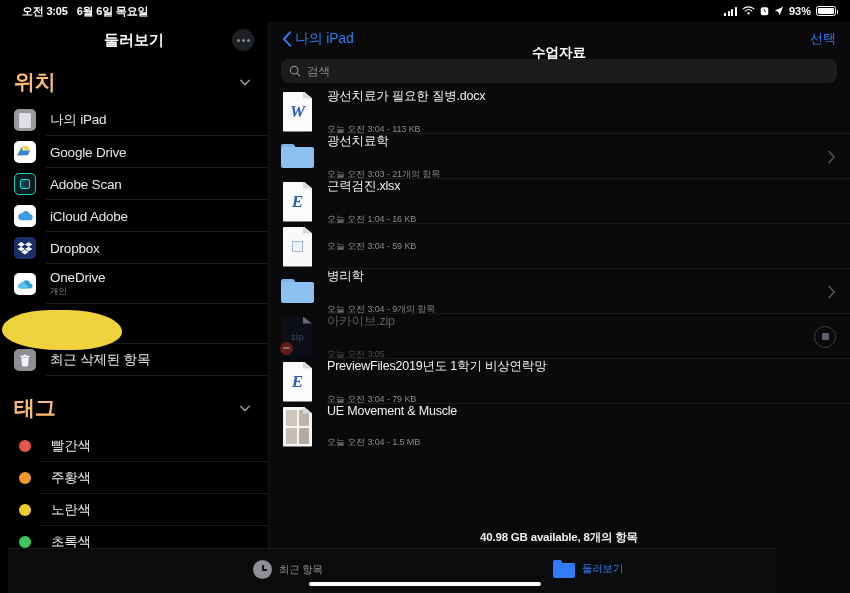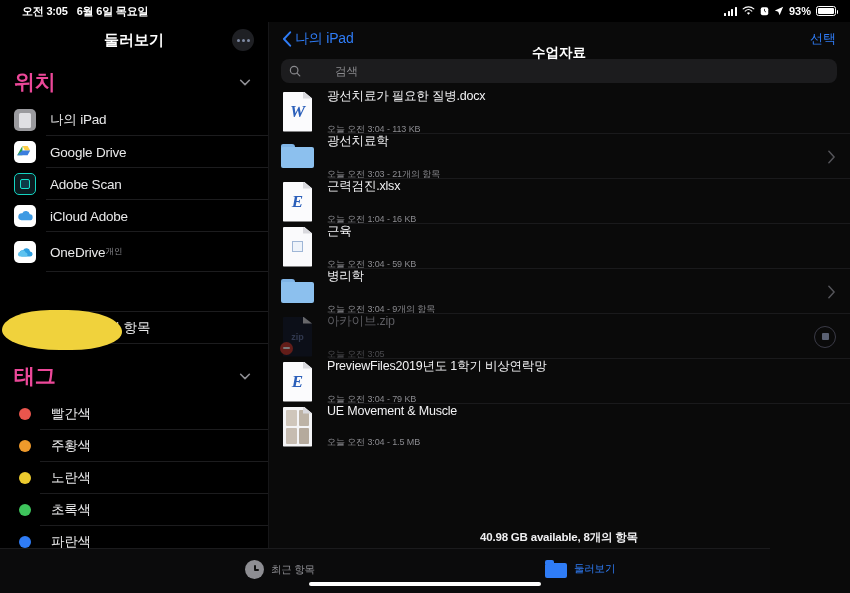--- a/index.html
+++ b/index.html
@@ -41,35 +41,35 @@
   .sb-more {
     position:absolute; right:14px; top:50%; transform:translateY(-50%);
     width:22px; height:22px; border-radius:50%;
     background:#1f2024; display:flex; align-items:center; justify-content:center; gap:2px;
   }
   .sb-more i { width:3px; height:3px; border-radius:50%; background:#7f8aa3; display:block; }
   .sb-section-title {
     display:flex; align-items:center; justify-content:space-between;
     padding:10px 16px 8px 14px;
   }
-  .sb-section-title .t { font-size:21px; font-weight:700; color:#ec4899; letter-spacing:-0.3px; }
+  .sb-section-title .t { font-size:21px; font-weight:700; color:#fdba74; letter-spacing:-0.3px; }
   .chev-d { width:14px; height:14px; color:#8e8e93; }
   .sb-row {
     position:relative; display:flex; align-items:center;
     height:32px; padding-left:14px; gap:14px;
   }
   .sb-row.tall { height:40px; }
   .sb-row::after {
     content:""; position:absolute; left:46px; right:0; bottom:0;
     height:1px; background:#1c1c1e;
   }
   .sb-ic { width:22px; height:22px; border-radius:5px; flex:0 0 22px; position:relative; overflow:hidden; }
   .sb-label { font-size:13.5px; color:#e9e9ea; letter-spacing:-0.2px; }
   .sb-sub { font-size:8.5px; color:#8e8e93; margin-top:1px; }
-  .sb-textwrap { display:flex; flex-direction:row; justify-content:center; }
+  .sb-textwrap { display:flex; flex-direction:column; justify-content:center; }
 
   
   .ic-ipad { background:#9a9a9e; display:flex; align-items:center; justify-content:center; }
   .ic-ipad i { width:12px; height:15px; background:#dfdfe3; border-radius:1.5px; display:block; }
   .ic-gdrive { background:#fff; display:flex; align-items:center; justify-content:center; }
   .ic-adobe { background:#0b1a1f; display:flex; align-items:center; justify-content:center; border:1.5px solid #14d3c0; }
   .ic-adobe i { width:10px; height:10px; background:#0e3b48; border:1.5px solid #17e0cb; border-radius:2px; display:block; }
   .ic-icloud { background:#fff; display:flex; align-items:center; justify-content:center; }
   .ic-dropbox { background:#1b2f6b; display:flex; align-items:center; justify-content:center; }
   .ic-onedrive { background:#fff; display:flex; align-items:center; justify-content:center; }
@@ -99,21 +99,21 @@
   .chev-l { width:11px; height:16px; color:#2f7cf6; }
   .dt-title {
     position:absolute; left:0; right:0; text-align:center;
     font-size:13.5px; font-weight:700; color:#fff; pointer-events:none;margin-top:28px;
   }
   .dt-select { margin-left:auto; color:#2f7cf6; font-size:13px; }
   .searchbar {
     margin:3px 13px 6px 13px; height:24px; background:#1c1c1e; border-radius:8px;
     display:flex; align-items:center; gap:6px; padding:0 8px;
   }
-  .search-ph { font-size:11.5px; color:#8a8a8e;margin-left:28px; }
+  .search-ph { font-size:11.5px; color:#8a8a8e; }
 
   .filelist { padding-left:13px; }
   .file-row {
     position:relative; display:flex; align-items:center; height:45px; gap:13px; padding-right:14px;
   }
   .file-row::after {
     content:""; position:absolute; left:48px; right:0; bottom:0; height:1px; background:#1a1a1c;
   }
   .file-row:last-child::after { display:none; }
   .f-ic { width:33px; height:40px; flex:0 0 33px; position:relative; }
@@ -175,21 +175,21 @@
   }
   .progress-btn i { width:7px; height:7px; background:#5a6173; display:block; border-radius:1px; }
 
   .storage-line {
     position:absolute; left:0; right:0; top:508px; text-align:center;
     font-size:11.5px; font-weight:700; color:#f0f0f2; letter-spacing:-0.2px;
   }
 
   
   .tabbar {
-    position:absolute; left:0; bottom:0; width:770px; height:45px;
+    position:absolute; left:8px; bottom:0; width:770px; height:45px;
     background:#0b0b0c; border-top:1px solid #1b1b1d;
     display:flex; align-items:center; z-index:20;
   }
   .tab {
     display:flex; align-items:center; gap:7px;
   }
   .tab-recent { position:absolute; left:245px; top:11px; }
   .tab-browse { position:absolute; left:545px; top:11px; }
   .tab-label { font-size:10.5px; letter-spacing:-0.2px; }
   .tab-recent .tab-label { color:#8e8e93; }
@@ -287,20 +287,28 @@
 
     <div class="sb-row">
       <span class="sb-ic ic-icloud">
         <svg width="17" height="12" viewBox="0 0 17 12">
           <path d="M4.4 10.3h8.1a3 3 0 00.3-6 4 4 0 00-7.5-1.1A2.9 2.9 0 004.4 10.3z" fill="#3e9ae3"></path>
         </svg>
       </span>
       <span class="sb-label">iCloud Adobe</span>
     </div>
 
+    <div class="sb-row">
+      <span class="sb-ic ic-dropbox">
+        <svg width="16" height="14" viewBox="0 0 16 14">
+          <path d="M4.2 1L0.6 3.4l3.6 2.3 3.7-2.3zM11.6 1L8 3.4l3.6 2.3 3.7-2.3zM0.6 8l3.6 2.3L7.9 8 4.2 5.7zM11.6 5.7L8 8l3.6 2.3L15.3 8zM4.2 11.1l3.7 2.3 3.7-2.3-3.7-2.3z" fill="#fff"></path>
+        </svg>
+      </span>
+      <span class="sb-label">Dropbox</span>
+    </div>
 
     <div class="sb-row tall">
       <span class="sb-ic ic-onedrive">
         <svg width="17" height="11" viewBox="0 0 17 11">
           <path d="M4.8 9.6h8a2.6 2.6 0 00.3-5.2 3.7 3.7 0 00-7-1.1A2.6 2.6 0 004.8 9.6z" fill="#2f9fe0"></path>
           <path d="M2.6 9.6h6.6a2.2 2.2 0 00-.6-4.2 3 3 0 00-5.6-.3A2.3 2.3 0 002.6 9.6z" fill="#5fc3ef"></path>
         </svg>
       </span>
       <span class="sb-textwrap">
         <span class="sb-label">OneDrive</span>
@@ -423,21 +431,20 @@
       </div>
 
       <div class="file-row">
         <span class="f-ic">
           <span class="mini-img">
               <i></i>
             </span>
             <span class="doc-fold"></span>
         </span>
         <span class="f-meta">
-          <span class="f-name">근육</span>
           <span class="f-sub">오늘 오전 3:04 - 59 KB</span>
         </span>
       </div>
 
       <div class="file-row">
         <span class="f-ic">
           <span class="folder">
               <span class="tab"></span>
               <span class="body"></span>
             </span>

